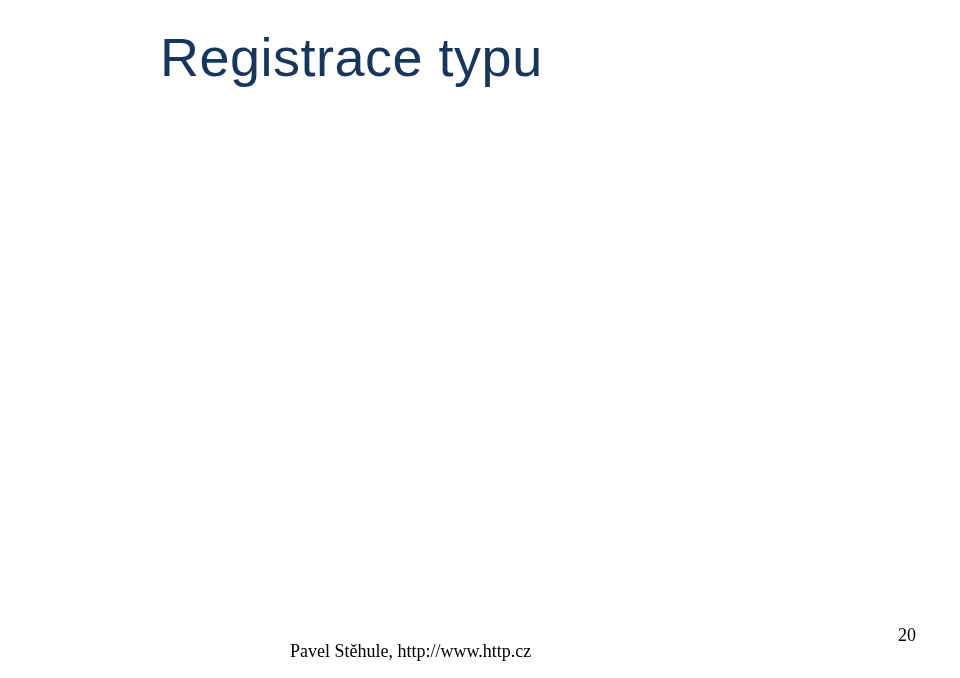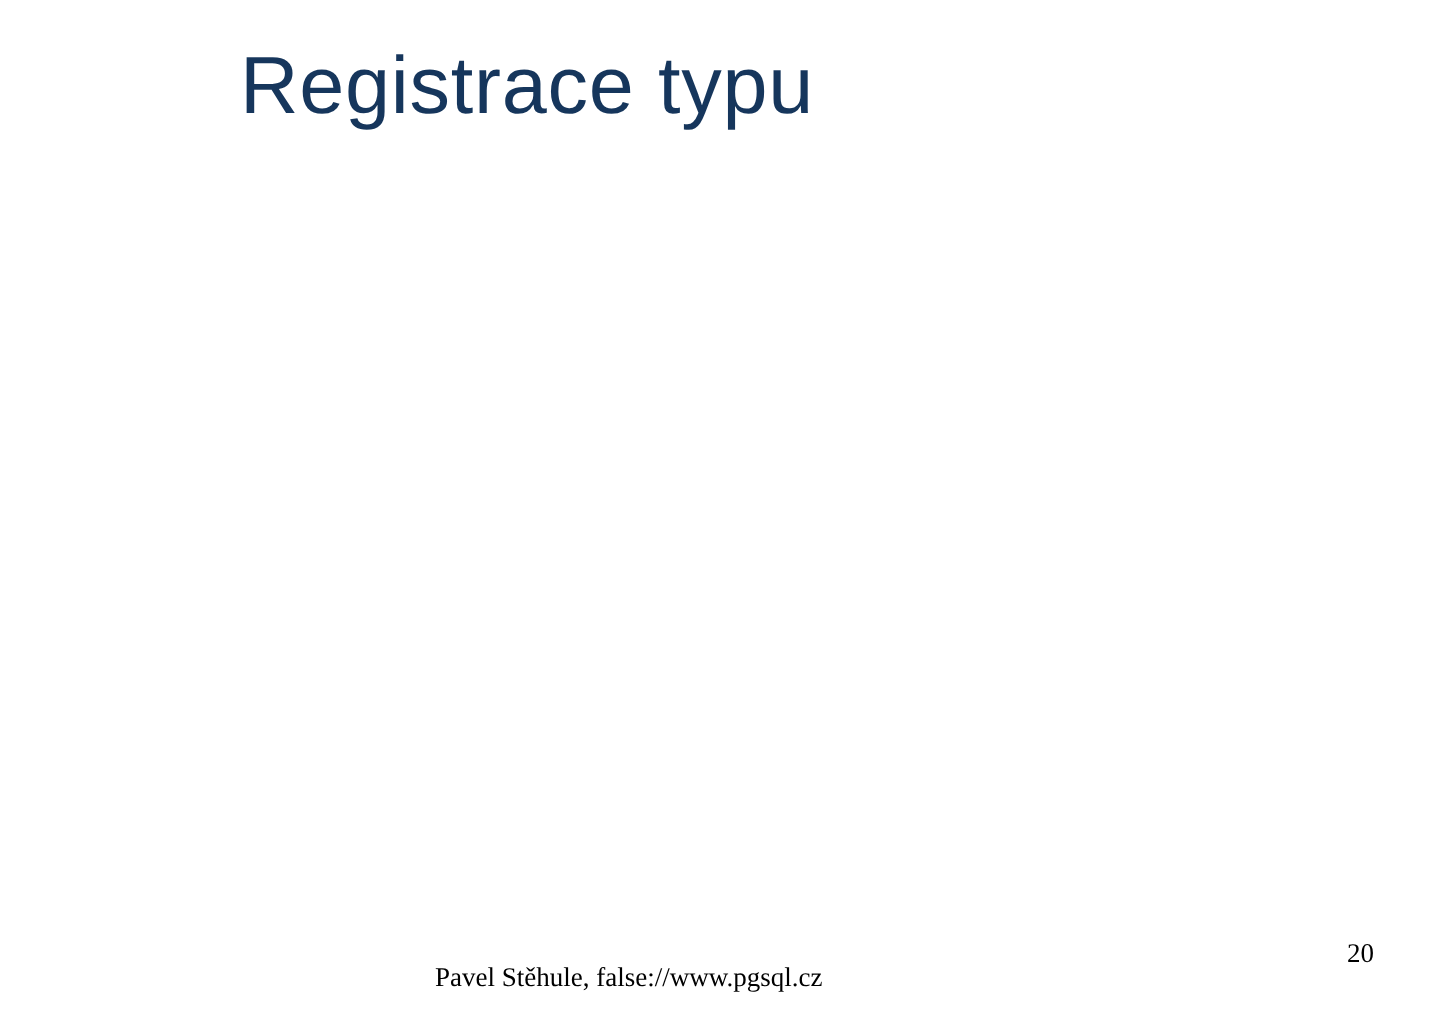--- a/index.html
+++ b/index.html
@@ -56,16 +56,16 @@
     right: 44px;
     bottom: 16px;
   }
 </style>
 </head>
 <body>
 
 <div class="slide">
   <div class="title">Registrace typu</div>
   <div class="footer">
-    <span class="footer-left">Pavel Stěhule, false://www.pgsql.cz</span>
+    <span class="footer-left">Pavel Stěhule, http://www.http.cz</span>
     <span class="footer-right">20</span>
   </div>
 </div>
 
 </body></html>

